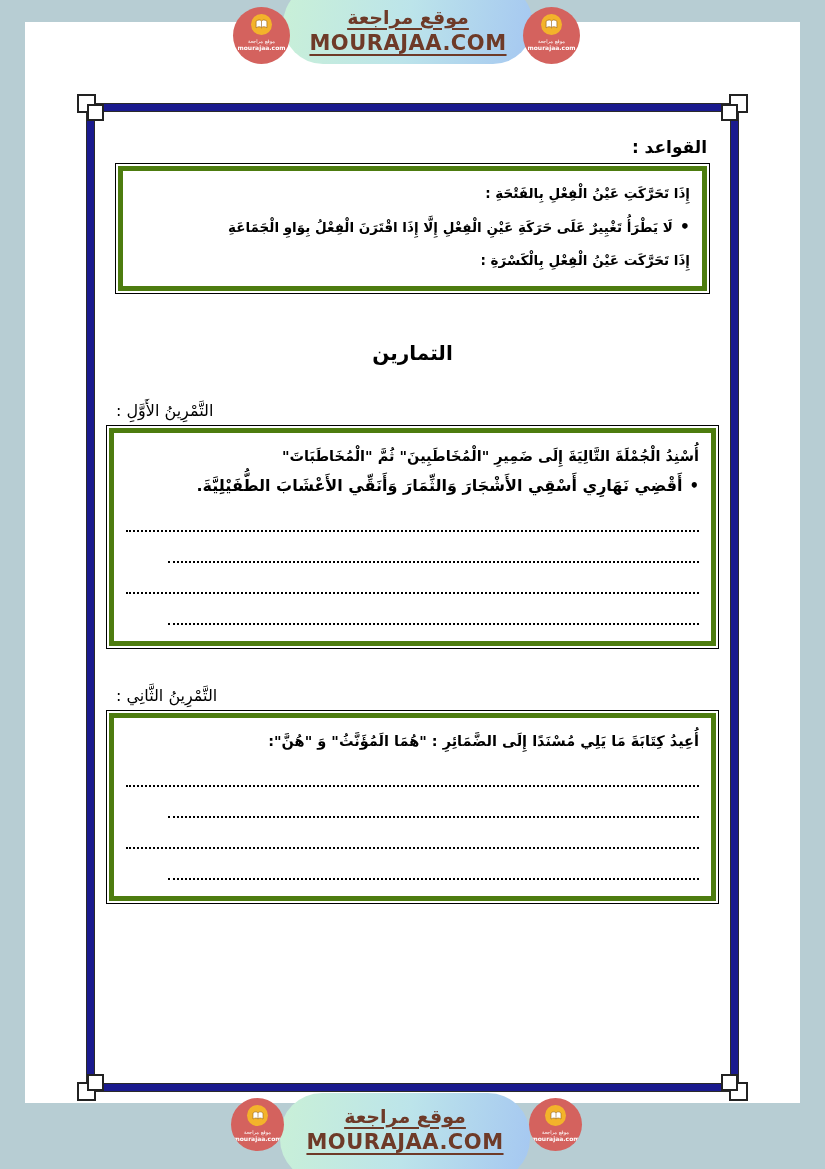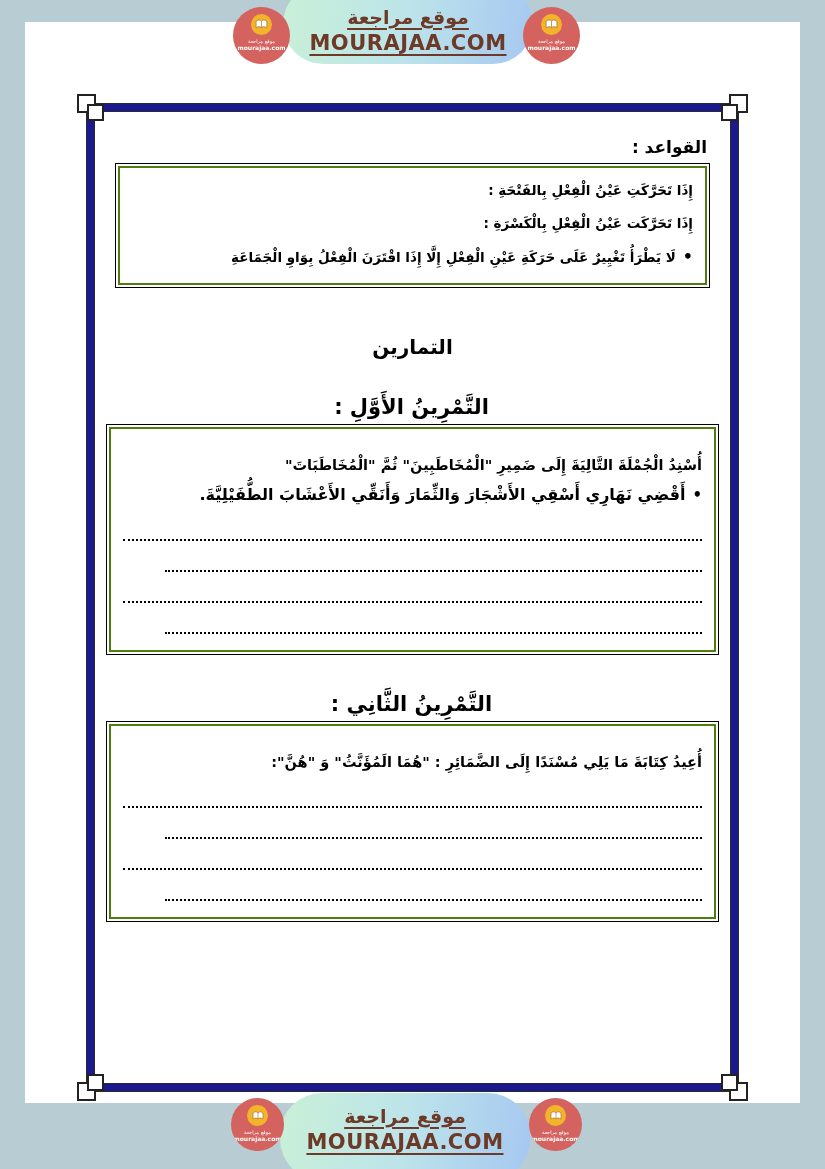--- a/index.html
+++ b/index.html
@@ -65,35 +65,35 @@
   .corn::after { content: ""; position: absolute; width: 13px; height: 13px; background: #fff; border: 2px solid #222; }
   .c-tl { top: -17px; left: -17px; }  .c-tl::after { top: 8px; left: 8px; }
   .c-tr { top: -17px; right: -17px; } .c-tr::after { top: 8px; right: 8px; }
   .c-bl { bottom: -17px; left: -17px; }  .c-bl::after { bottom: 8px; left: 8px; }
   .c-br { bottom: -17px; right: -17px; } .c-br::after { bottom: 8px; right: 8px; }
 
   .qawaid { margin: 26px 2px 0 0; text-align: right; direction: rtl; font-size: 17px; font-weight: bold; }
 
   
   .dbox {
-    border: 2px solid #4d7c0f; outline: 1px solid #000; outline-offset: 2px;
+    border: 5px solid #4d7c0f; outline: 1px solid #000; outline-offset: 2px;
     direction: rtl; overflow: hidden; background: #fff;
   }
   .rules-box { margin: 9px 2px 0; padding: 6px 12px 9px; }
   .rules-box .line { font-size: 13.5px; font-weight: bold; line-height: 33px; text-align: right; white-space: nowrap; }
   .rules-box .bul::before { content: "\2022"; font-size: 16px; margin-left: 7px; }
   .rules-box .cont { padding-right: 74px; }
 
   .tamarin { text-align: center; font-size: 20px; font-weight: bold; margin-top: 50px; }
 
-  .exh { text-align: center; direction: rtl; font-size: 21px; font-weight: bold; margin-right: 2px; }
+  .exh { text-align: left; direction: rtl; font-size: 16px; font-weight: normal; margin-right: 2px; }
   .exh1 { margin-top: 36px; }
   .exh2 { margin-top: 40px; }
 
-  .exbox { margin: 8px -7px 0; padding: 21px 12px 16px; }
+  .exbox { margin: 8px -7px 0; padding: 8px 12px 16px; }
   .exbox .instr { font-size: 14.5px; font-weight: bold; line-height: 30px; text-align: right; white-space: nowrap; }
   .exbox .sent  { font-size: 16px;  font-weight: bold; line-height: 30px; text-align: right; white-space: nowrap; }
   .exbox .sent::before { content: "\2022"; font-size: 15px; margin-left: 7px; }
   .dots { border-bottom: 2.5px dotted #000; margin-top: 29px; }
   .dots.ind { margin-left: 42px; }
 
   svg { display: block; }
 </style>
 </head>
 <body>
@@ -130,22 +130,22 @@
 <div class="frame">
   <div class="corn c-tl"></div>
   <div class="corn c-tr"></div>
   <div class="corn c-bl"></div>
   <div class="corn c-br"></div>
 
   <div class="qawaid">القواعد :</div>
 
   <div class="dbox rules-box">
     <div class="line">إِذَا تَحَرَّكَتِ عَيْنُ الْفِعْلِ بِالفَتْحَةِ :</div>
+    <div class="line bul">لَا يَطْرَأُ تَغْيِيرٌ عَلَى حَرَكَةِ عَيْنِ الْفِعْلِ إِلَّا إِذَا اقْتَرَنَ الْفِعْلُ بِوَاوِ الْجَمَاعَةِ</div>
     <div class="line">إِذَا تَحَرَّكَت عَيْنُ الْفِعْلِ بِالْكَسْرَةِ :</div>
-    <div class="line bul">لَا يَطْرَأُ تَغْيِيرٌ عَلَى حَرَكَةِ عَيْنِ الْفِعْلِ إِلَّا إِذَا اقْتَرَنَ الْفِعْلُ بِوَاوِ الْجَمَاعَةِ</div>
   </div>
 
   <div class="tamarin">التمارين</div>
 
   <div class="exh exh1">التَّمْرِينُ الأَوَّلِ :</div>
 
   <div class="dbox exbox">
     <div class="instr">أُسْنِدُ الْجُمْلَةَ التَّالِيَةَ إِلَى ضَمِيرِ "الْمُخَاطَبِينَ" ثُمَّ "الْمُخَاطَبَاتَ"</div>
     <div class="sent">أَقْضِي نَهَارِي أَسْقِي الأَشْجَارَ وَالثِّمَارَ وَأَنَقِّي الأَعْشَابَ الطُّفَيْلِيَّةَ.</div>
     <div class="dots"></div>

